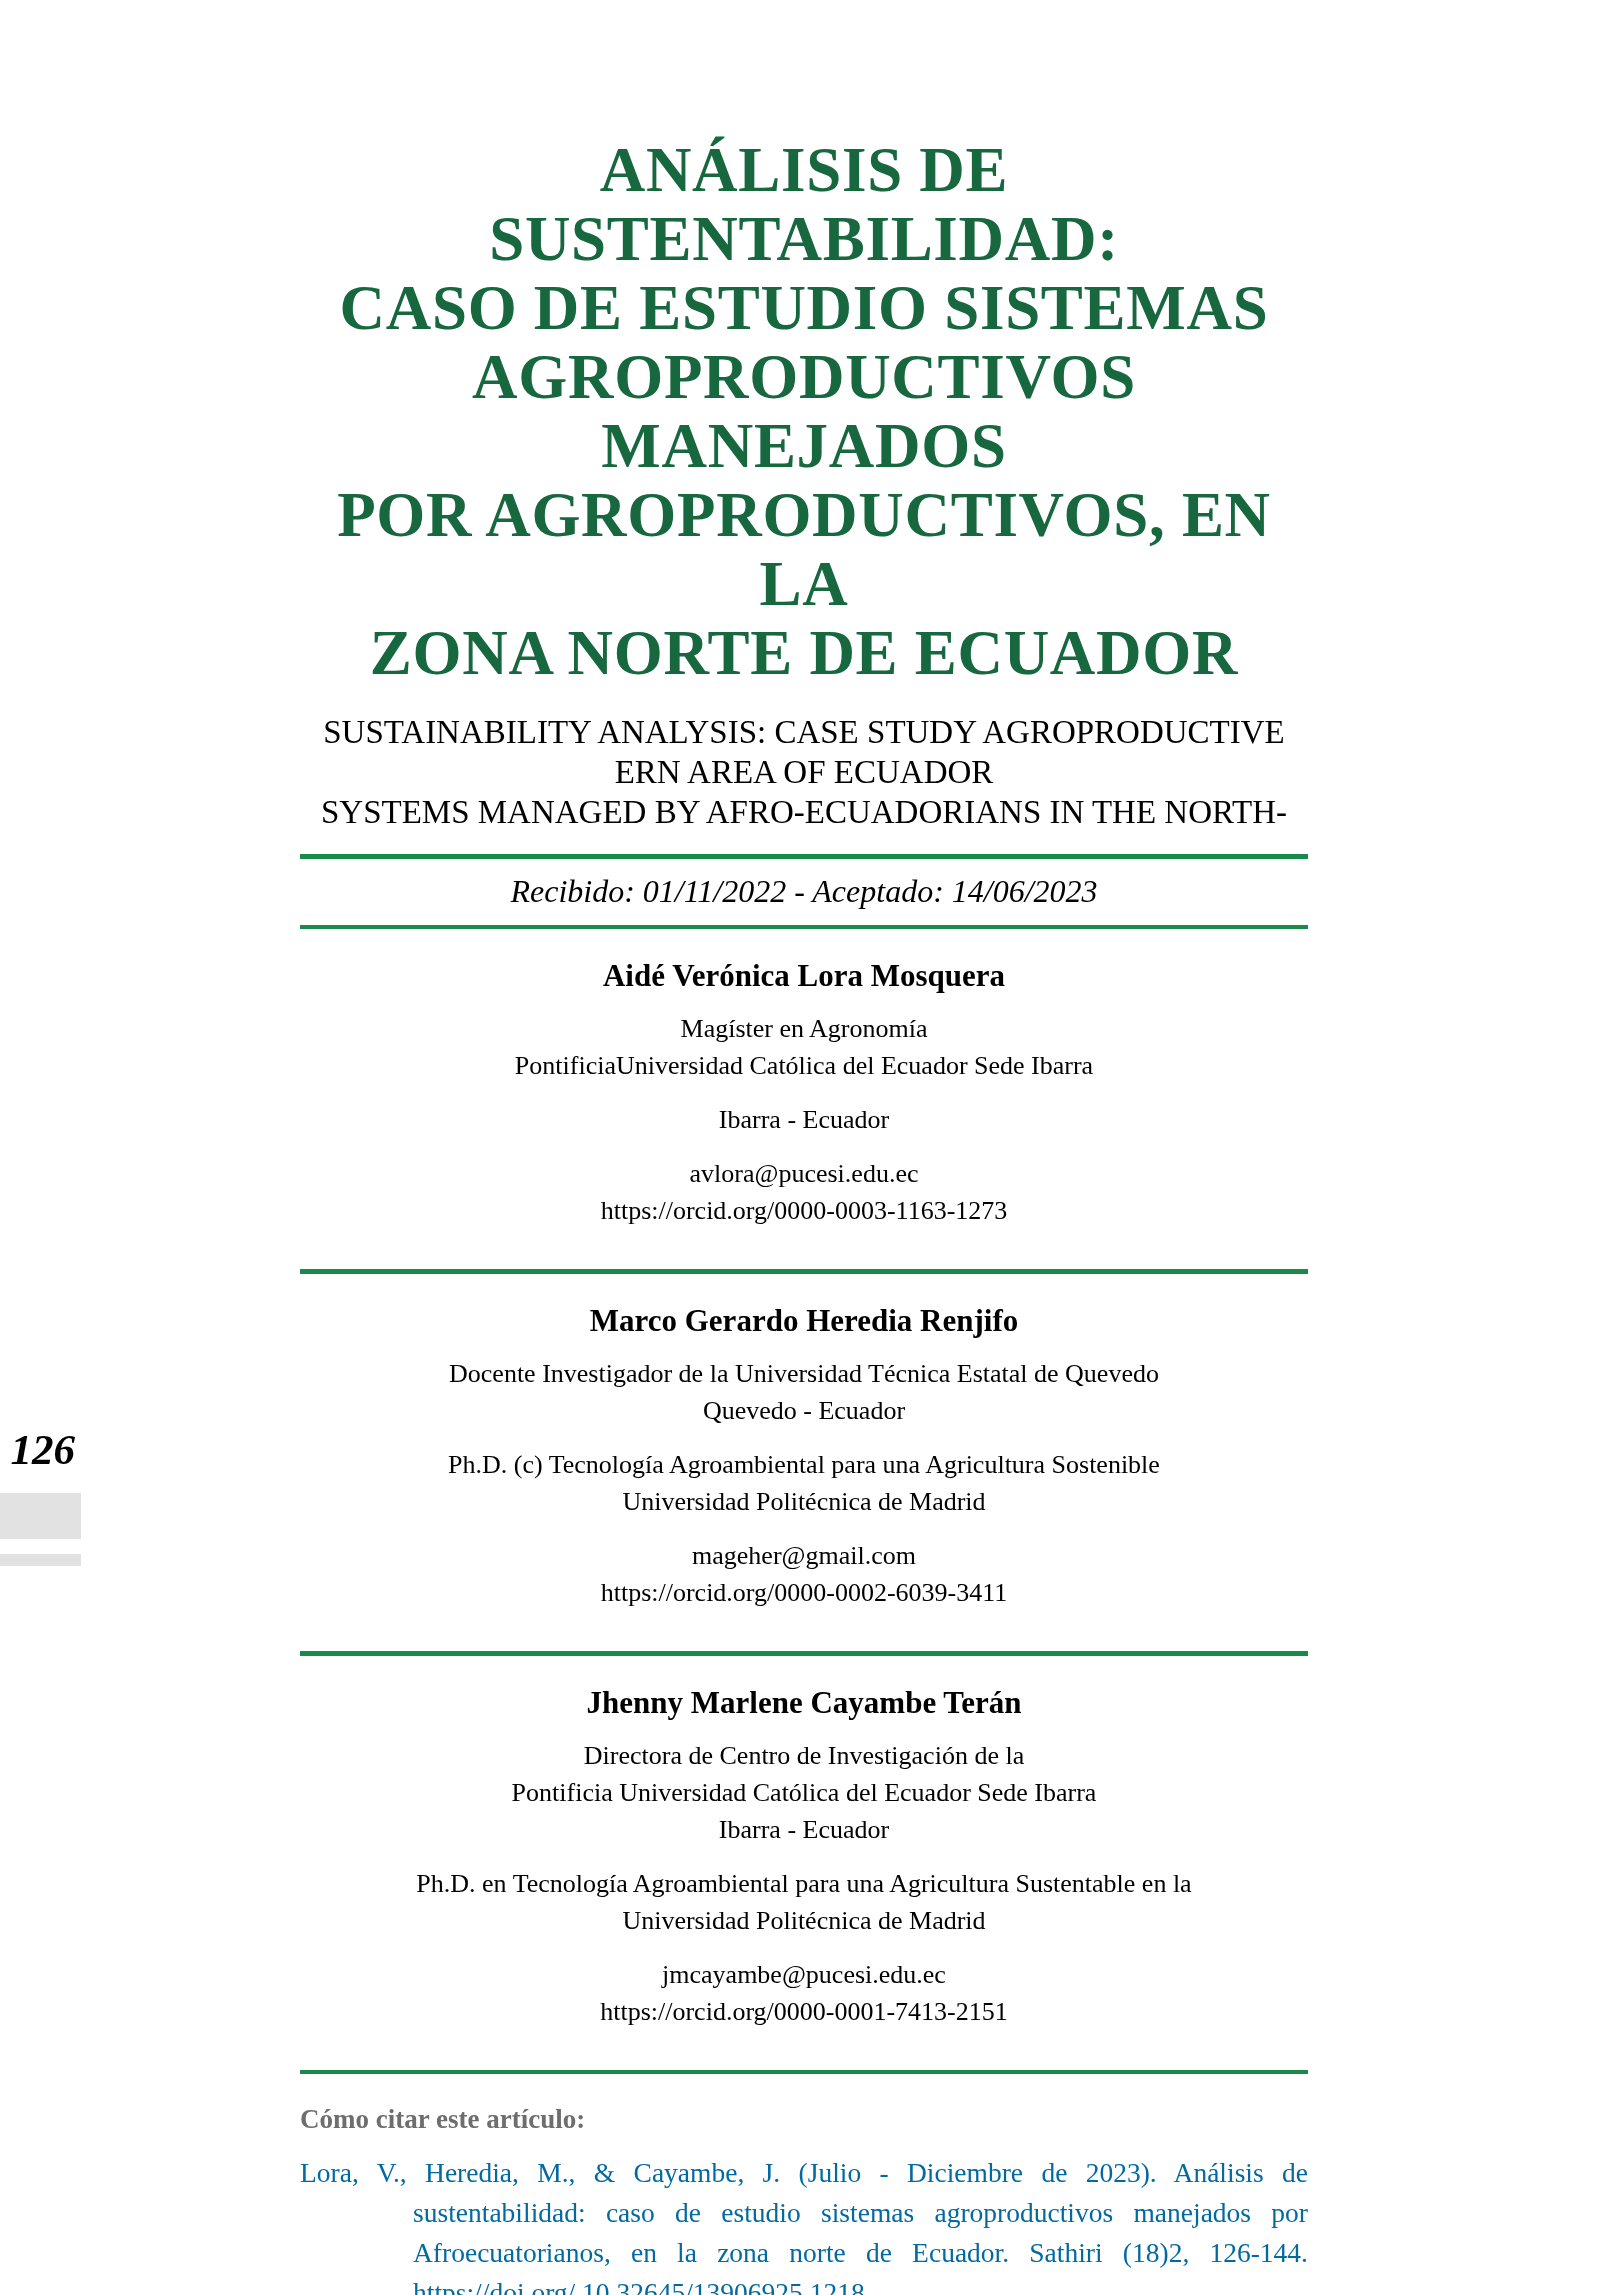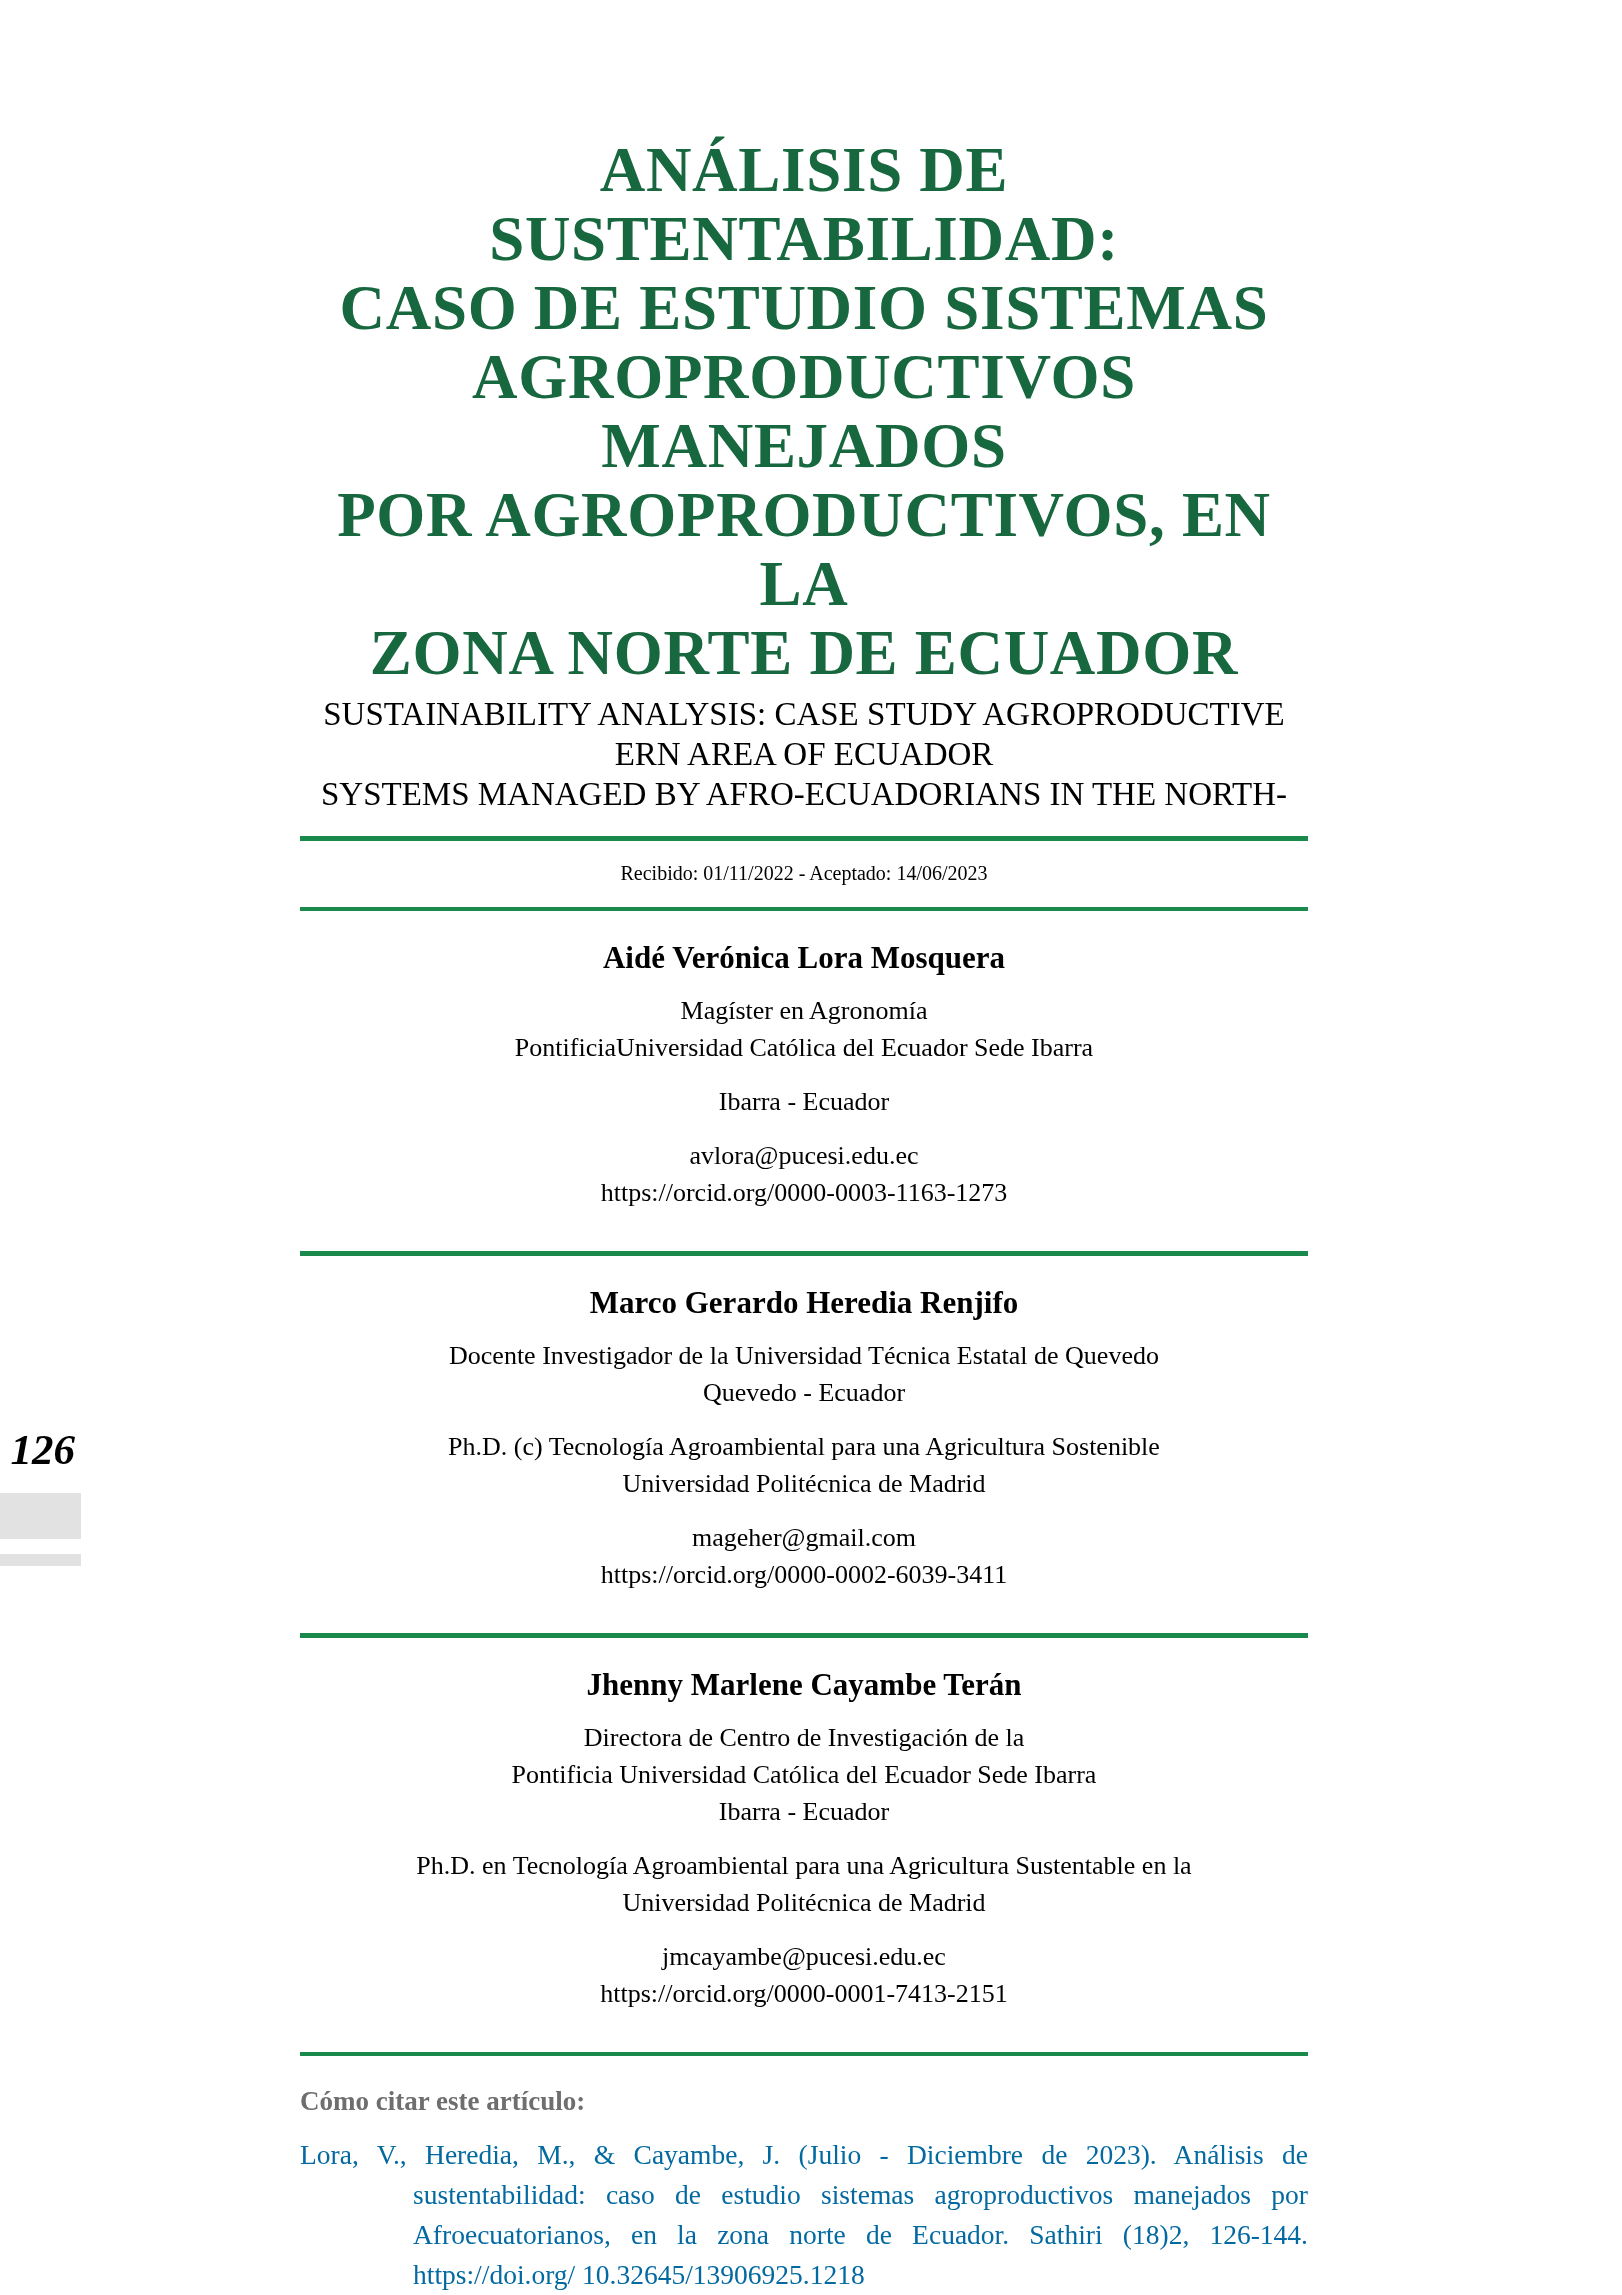--- a/index.html
+++ b/index.html
@@ -7,25 +7,25 @@
     width:1623px; height:2295px; background:#ffffff; position:relative;
     font-family:"Liberation Serif", serif; color:#000;
     overflow:hidden;
   }
   .content { position:absolute; left:300px; top:0; width:1008px; }
 
   .title {
     margin-top:136px; text-align:center; color:#17673F;
     font-weight:bold; font-size:63px; line-height:69px; letter-spacing:0.7px;
   }
-  .subtitle { margin-top:6px; text-align:center; font-size:33px; line-height:40px; color:#000; }
+  .subtitle { margin-top:24px; text-align:center; font-size:33px; line-height:40px; color:#000; }
 
   .rule { height:4.6px; background:#1a8a4c; border:none; margin:0; width:100%; }
   .rule-top { margin-top:22px; }
-  .dates { text-align:center; font-size:20px; line-height:31px; margin:17px 0 18.3px 0; }
+  .dates { text-align:center; font-size:32px; line-height:31px; margin:17px 0 18.3px 0;font-style:italic; }
 
   .author-block { text-align:center; padding:29px 0 40px 0; }
   .author-name { font-size:31px; font-weight:bold; line-height:35px; margin-bottom:3.9px; }
   .author-group { font-size:26px; line-height:37px; margin-top:17px; }
 
   .citation-section { margin-top:29px; }
   .citation-label { color:#6e6e6e; font-weight:bold; font-size:27px; line-height:33px; }
   .citation-text {
     color:#0369a1; font-size:27.5px; line-height:40px; text-align:justify;
     padding-left:113px; text-indent:-113px; margin-top:17px;

